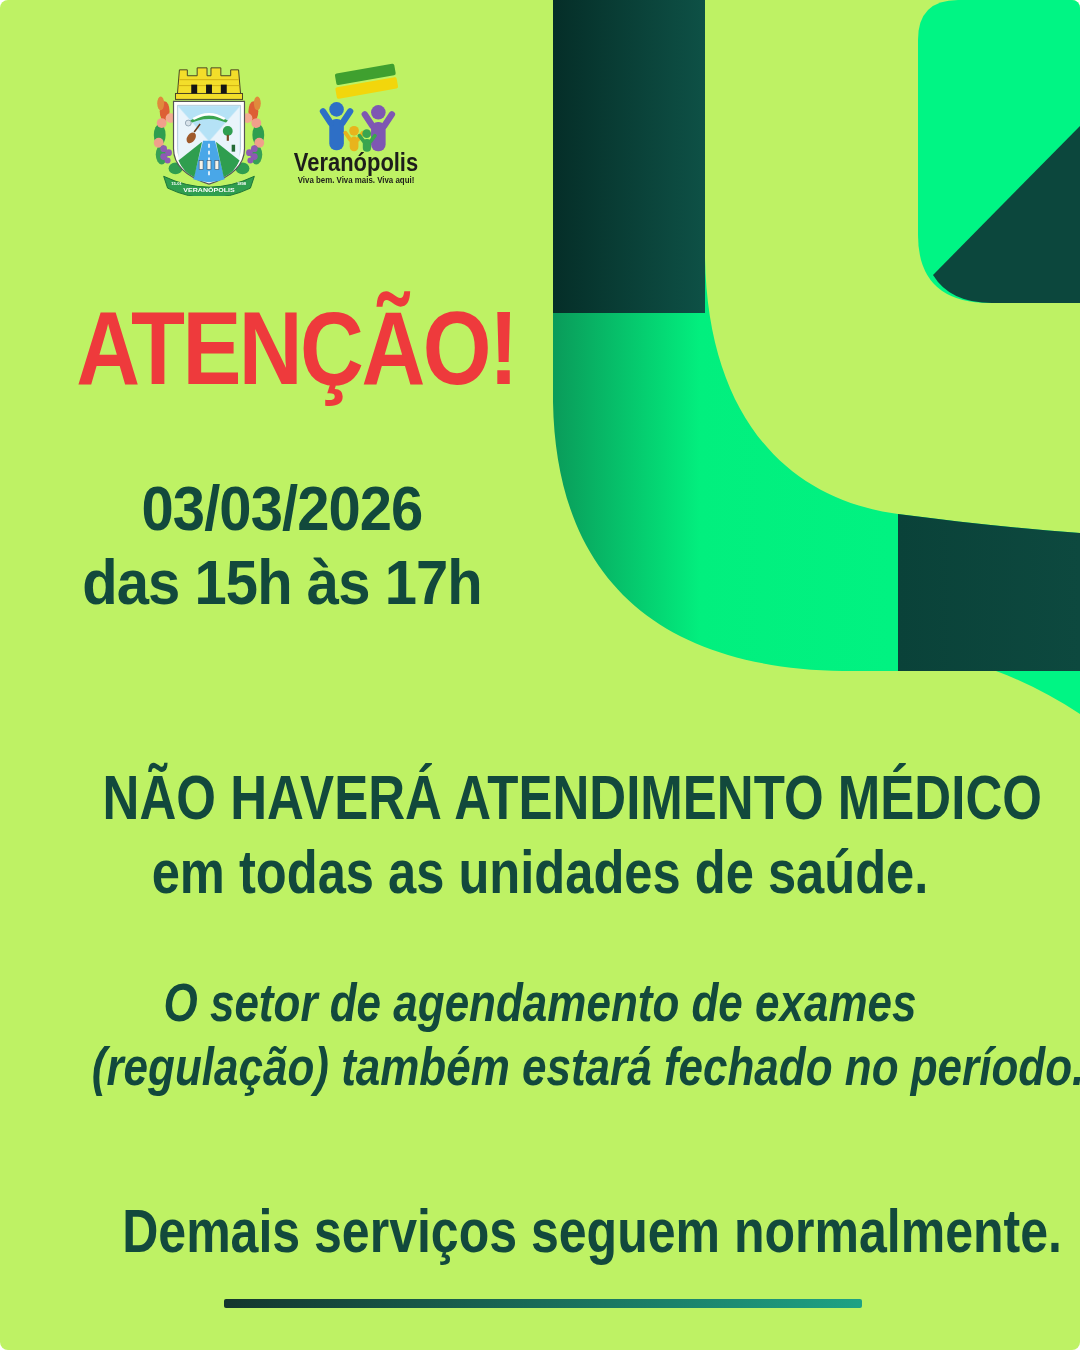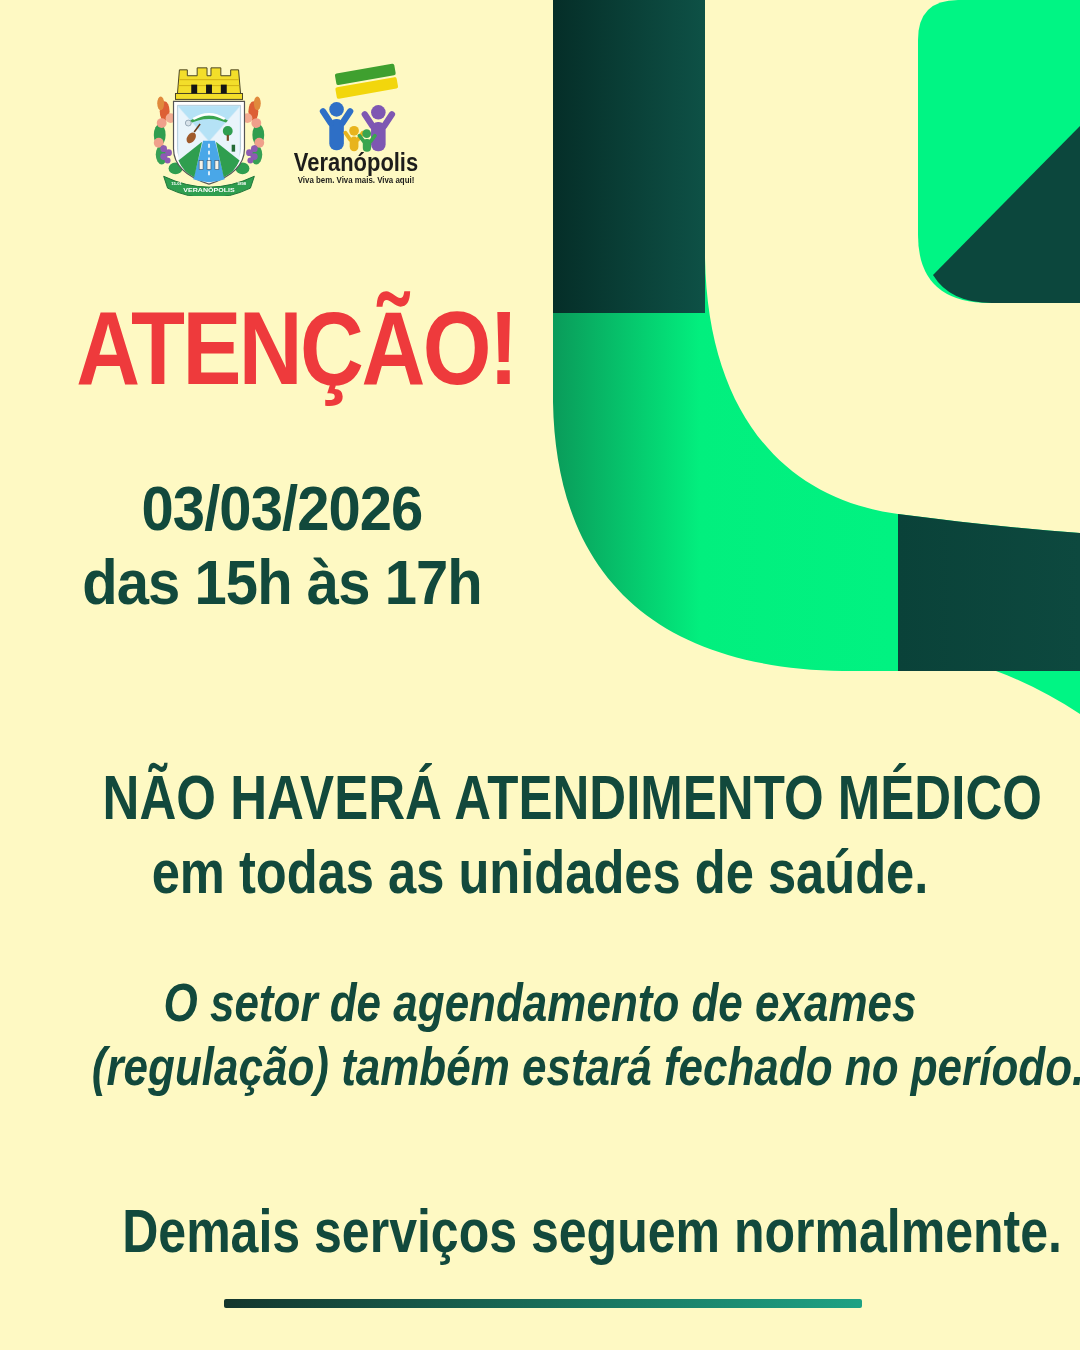--- a/index.html
+++ b/index.html
@@ -1,17 +1,17 @@
 <!DOCTYPE html>
 <html><head>
 <meta charset="utf-8">
 <style>
   html,body{margin:0;padding:0;}
   body{background:#ffffff;font-family:"Liberation Sans",sans-serif;}
-  #canvas{position:relative;width:1080px;height:1350px;background:#fef9c3;overflow:hidden;}
+  #canvas{position:relative;width:1080px;height:1350px;background:#bef264;overflow:hidden;border-radius:8px;}
   .decor{position:absolute;left:0;top:0;width:1080px;height:1350px;pointer-events:none;}
   .t{position:absolute;text-align:center;font-weight:bold;color:#12493c;white-space:nowrap;}
   #attention{left:18px;top:289px;width:556px;font-size:104px;letter-spacing:-3px;color:#ee3a3c;transform:scaleX(0.85);}
   #date-block{left:32px;top:472px;width:500px;font-size:63px;line-height:1.17;letter-spacing:-1px;transform:scaleX(0.92);}
   #notice1{left:0;top:761px;width:1080px;font-size:63px;transform:scaleX(0.81);}
   #notice2{left:0;top:837px;width:1080px;font-size:61px;transform:scaleX(0.83);}
   #details-block{left:0;top:971px;width:1080px;font-size:53px;font-style:italic;line-height:1.2;transform:scaleX(0.83);}
   #footer-text{left:25px;top:1196px;width:1080px;font-size:61px;transform:scaleX(0.82);}
   #footer-line{position:absolute;left:224px;top:1299px;width:638px;height:9px;border-radius:2px;
     background:linear-gradient(90deg,#14362d 0%,#1ea284 100%);}

